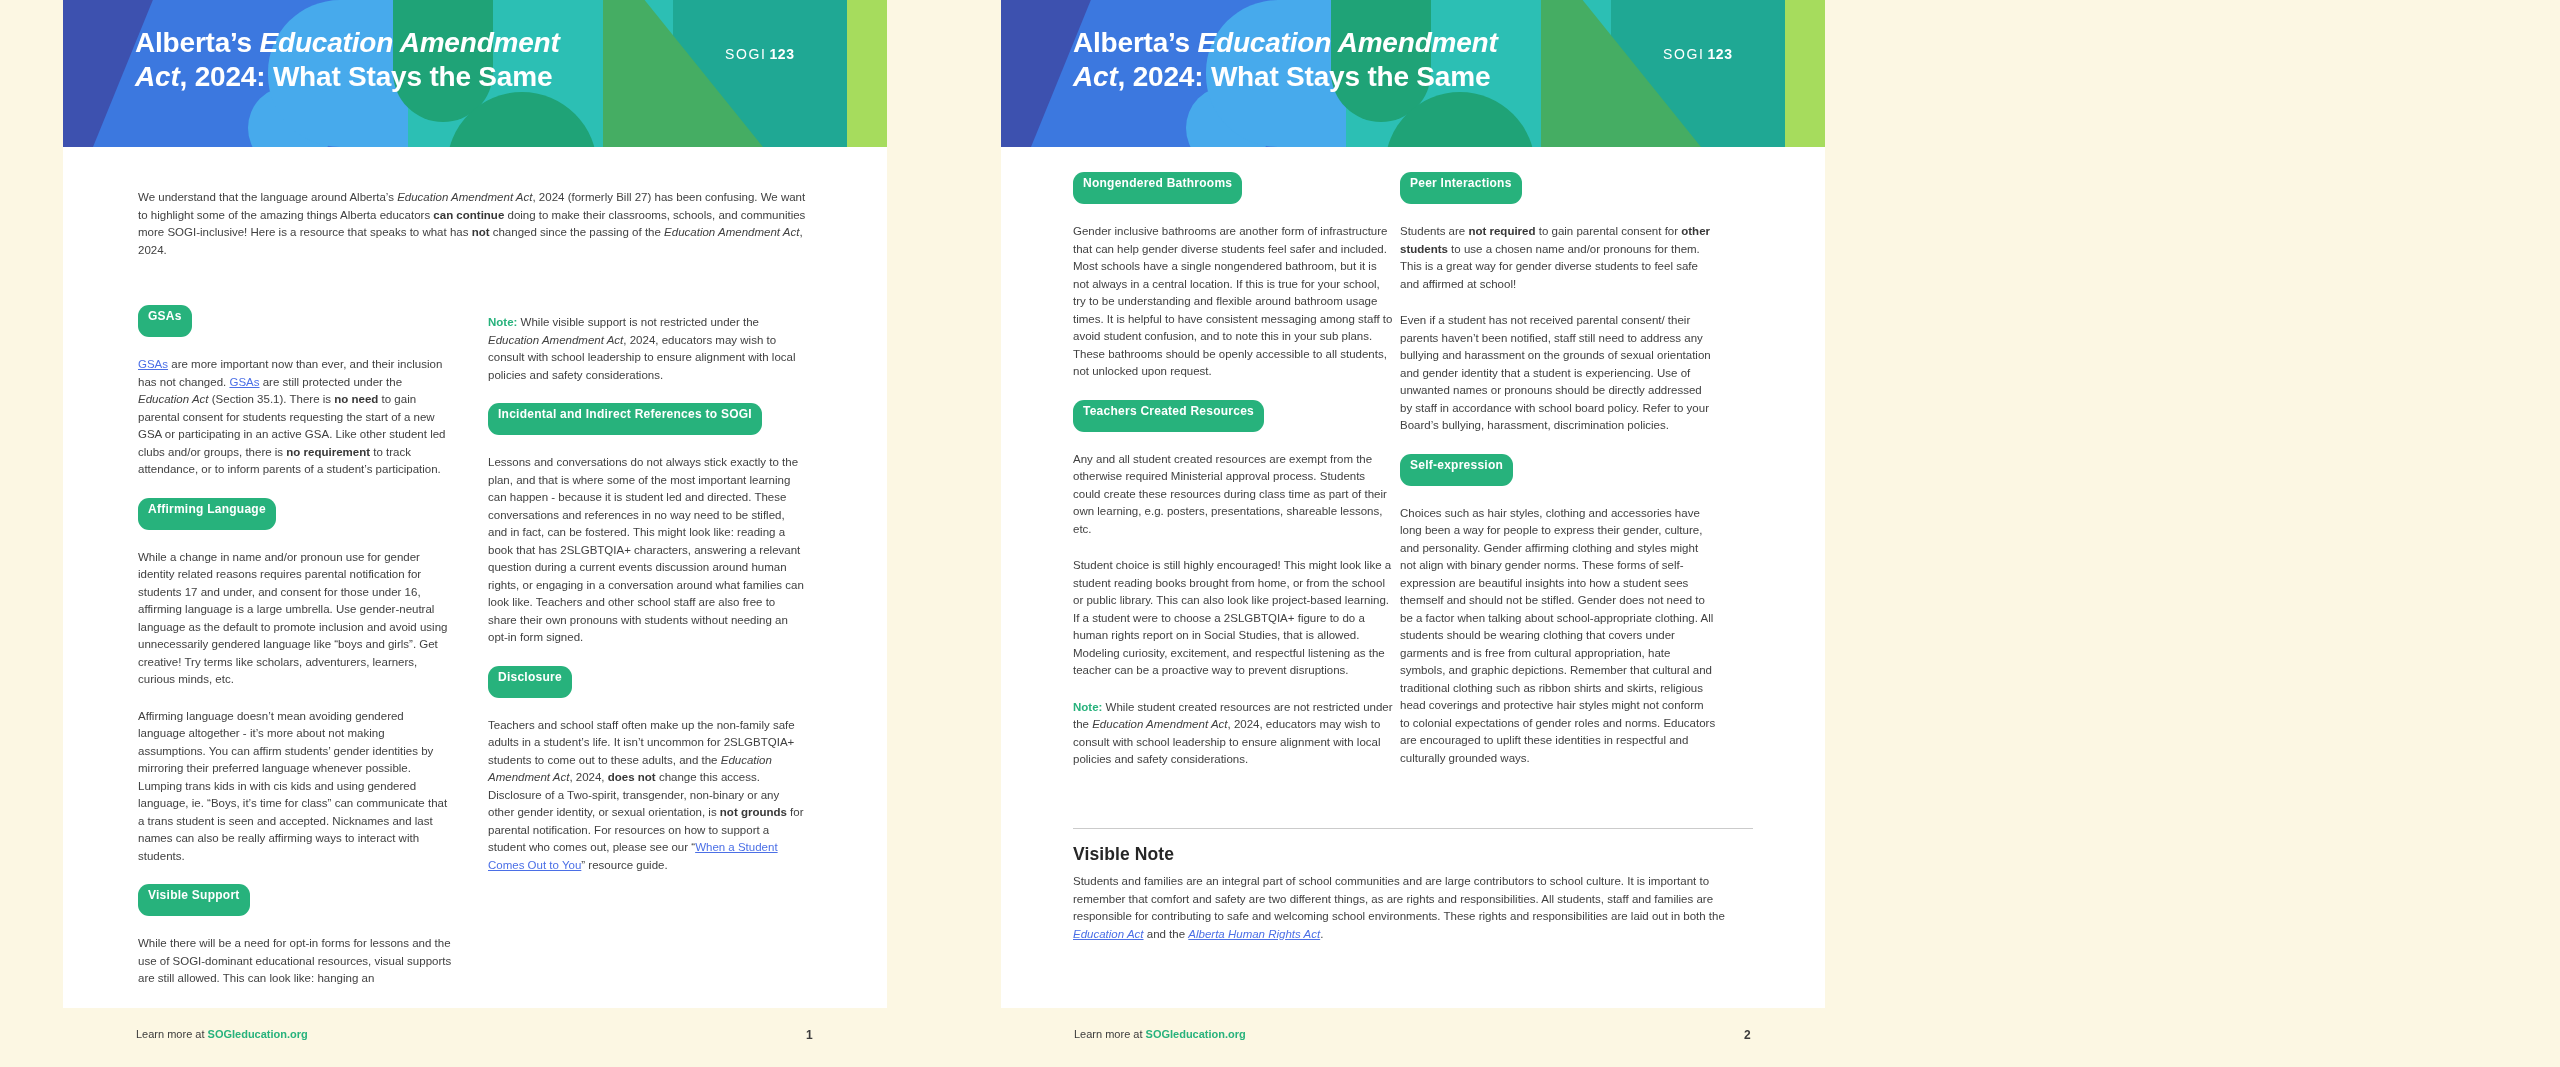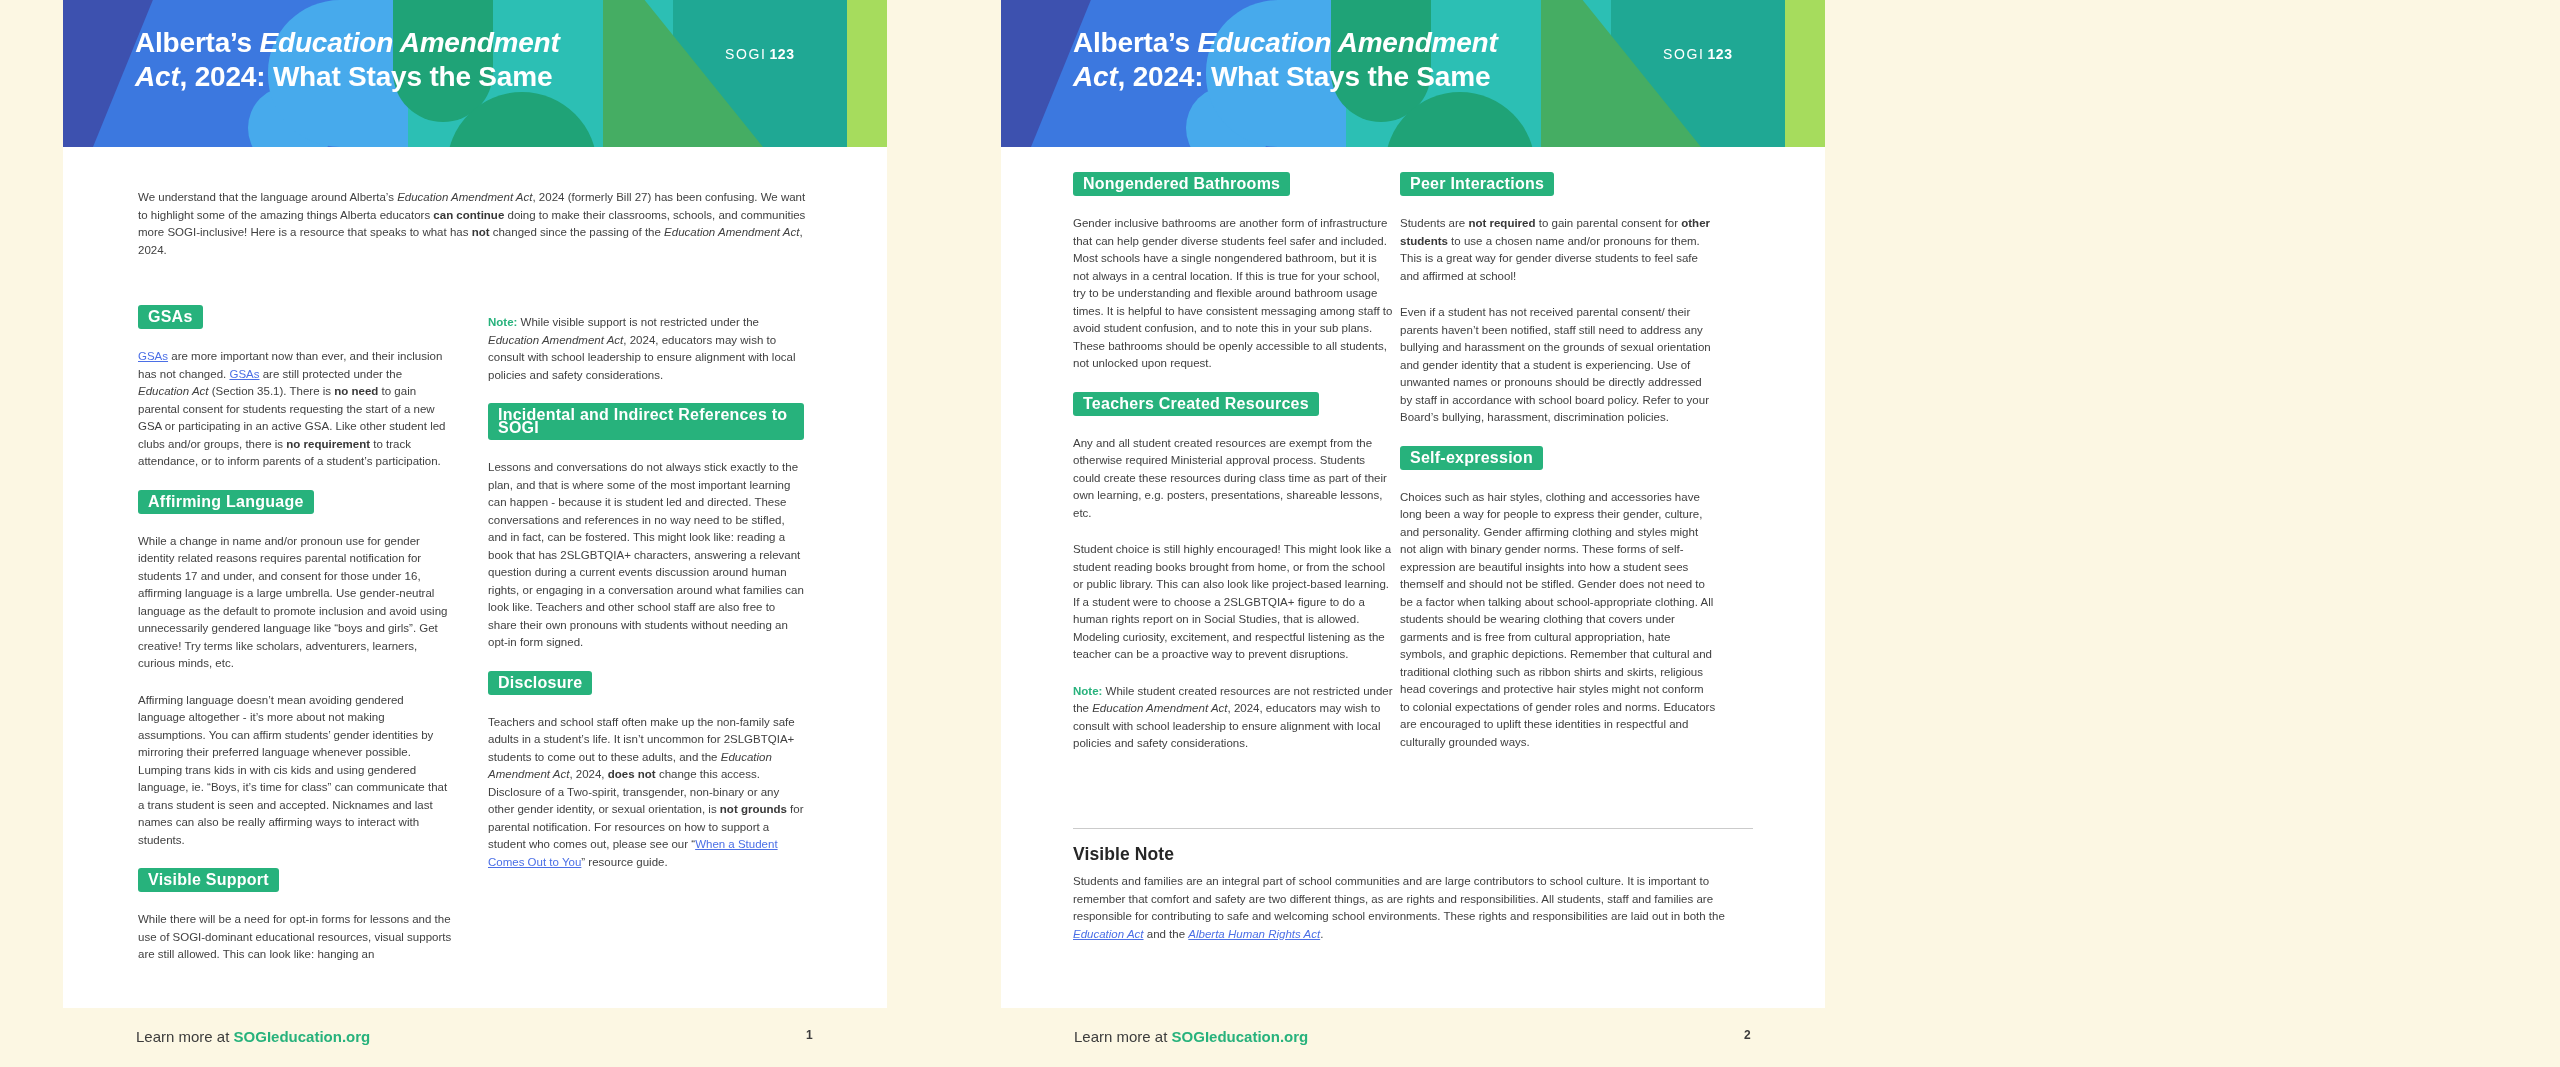--- a/index.html
+++ b/index.html
@@ -42,32 +42,32 @@
   .fw{position:absolute;left:75px;top:178px;width:668px;}
   h2{margin:0;font-size:17.5px;line-height:19px;color:var(--head-ink);letter-spacing:0.1px;}
   .fw p{margin:11px 0 0;}
   p{font-size:11.5px;line-height:17.5px;color:var(--ink);}
   .col{position:absolute;width:316px;}
   .col-wide{width:322px;}
   .col p{margin:0 0 19px;}
   .badge-row{margin:16px 0 19px;}
   .badge-row:first-child{margin-top:0;}
   .badge{display:inline-block;background:var(--accent-green);color:#fff;font-weight:700;
-         font-size:16px;line-height:13px;padding:5px 10px 6px;border-radius:3px;letter-spacing:0.25px;}
+         font-size:12px;line-height:13px;padding:5px 10px 14px;border-radius:11px;letter-spacing:0.25px;}
   .b{font-weight:700;color:#383838;}
   .i{font-style:italic;}
   .g{font-weight:700;color:var(--accent-green);}
   a.lnk{color:var(--link-blue);text-decoration:underline;cursor:pointer;}
 
   .closing{position:absolute;left:72px;top:828px;width:680px;border-top:1px solid #cbcbcb;}
   .closing h2{margin:16px 0 0;}
   .closing p{margin:9px 0 0;}
 
   
-  .footer{position:absolute;top:1028px;font-size:15px;color:#3c3c3c;}
+  .footer{position:absolute;top:1028px;font-size:11px;color:#3c3c3c;}
   .footer .site{color:var(--accent-green);font-weight:700;}
   .pagenum{position:absolute;top:1028px;font-size:12px;font-weight:700;color:#3c3c3c;}
 </style>
 </head>
 <body>
 
 <article class="page" id="page1">
   <header class="hdr">
     <div class="sh sh-royal"></div>
     <div class="sh-lb-circle"></div>

